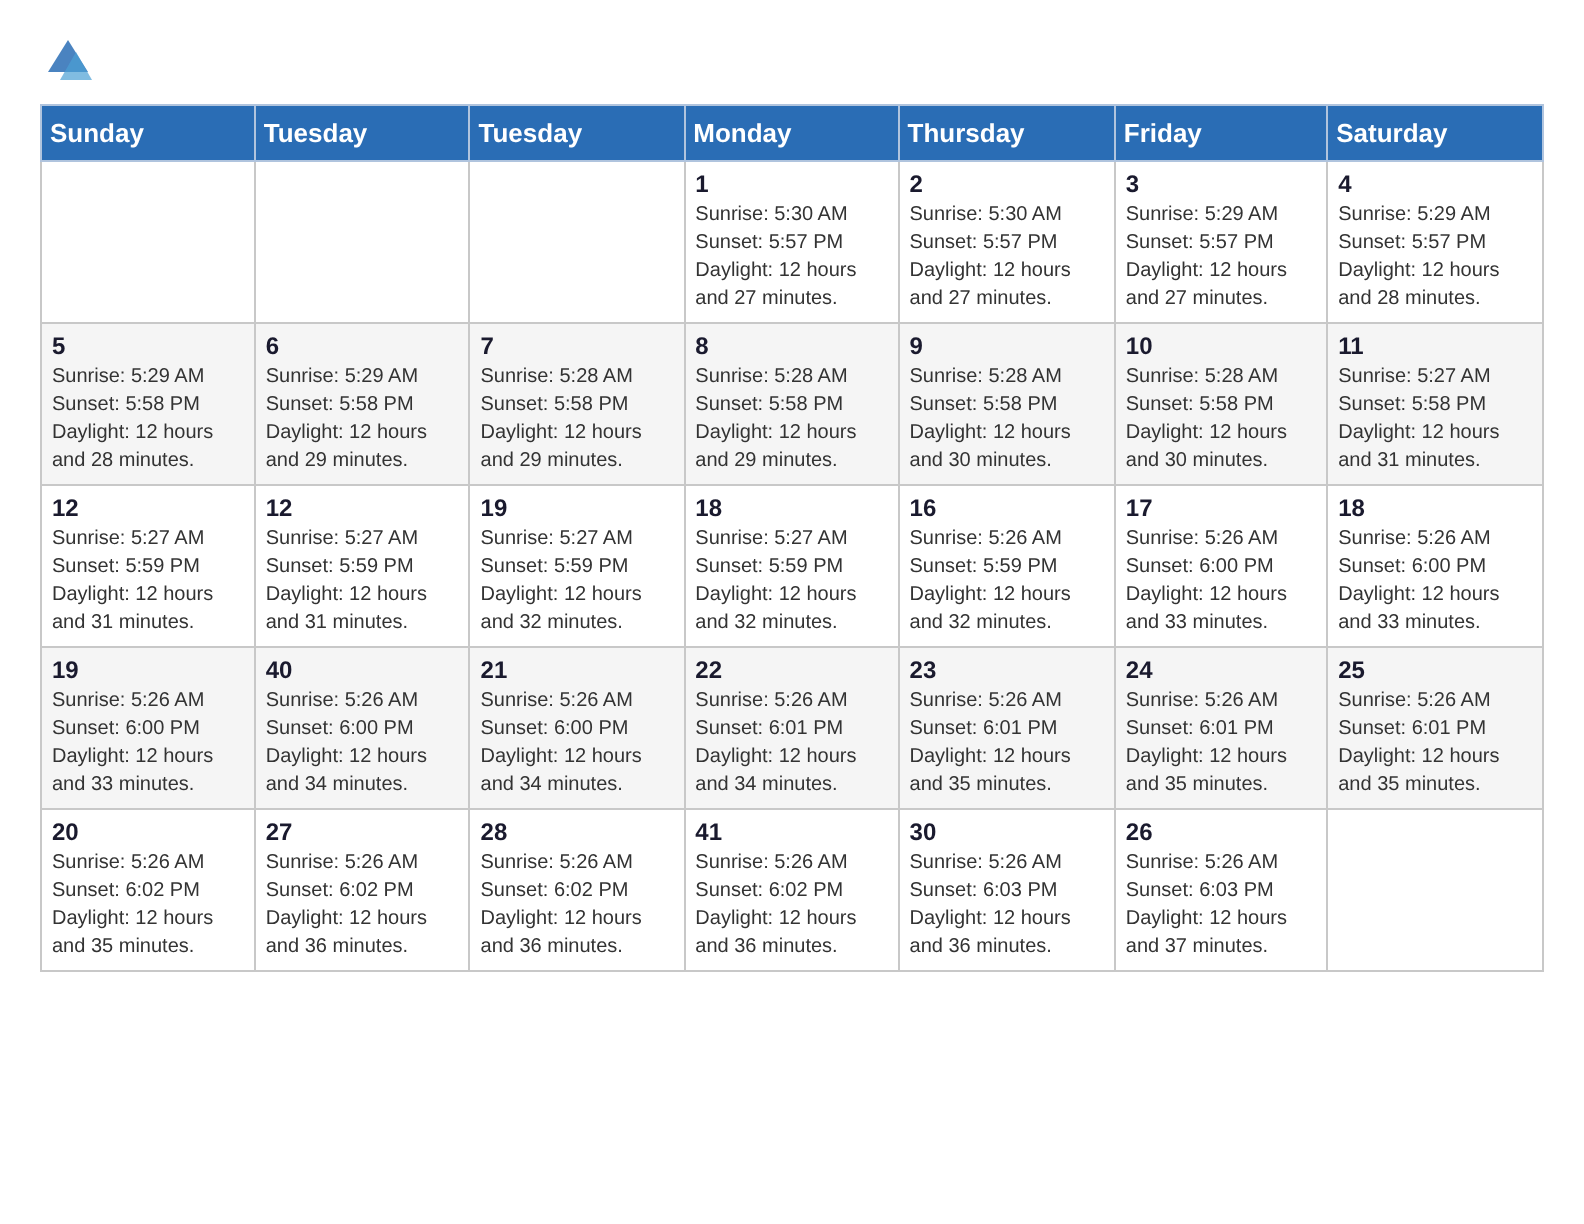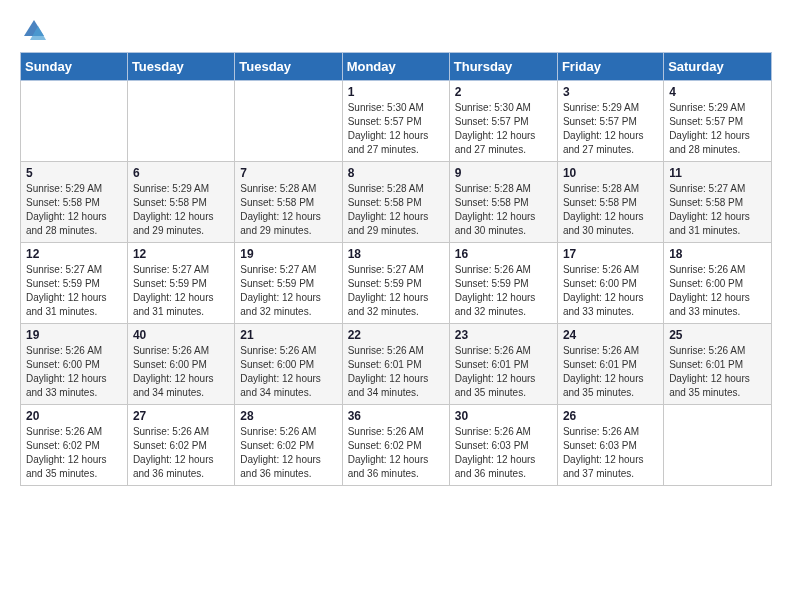--- a/index.html
+++ b/index.html
@@ -249,21 +249,21 @@
         </td>
         <td>
           <span class="day-num">27</span>
           <div class="day-info">Sunrise: 5:26 AM<br>Sunset: 6:02 PM<br>Daylight: 12 hours and 36 minutes.</div>
         </td>
         <td>
           <span class="day-num">28</span>
           <div class="day-info">Sunrise: 5:26 AM<br>Sunset: 6:02 PM<br>Daylight: 12 hours and 36 minutes.</div>
         </td>
         <td>
-          <span class="day-num">36</span>
+          <span class="day-num">41</span>
           <div class="day-info">Sunrise: 5:26 AM<br>Sunset: 6:02 PM<br>Daylight: 12 hours and 36 minutes.</div>
         </td>
         <td>
           <span class="day-num">30</span>
           <div class="day-info">Sunrise: 5:26 AM<br>Sunset: 6:03 PM<br>Daylight: 12 hours and 36 minutes.</div>
         </td>
         <td>
           <span class="day-num">26</span>
           <div class="day-info">Sunrise: 5:26 AM<br>Sunset: 6:03 PM<br>Daylight: 12 hours and 37 minutes.</div>
         </td>

